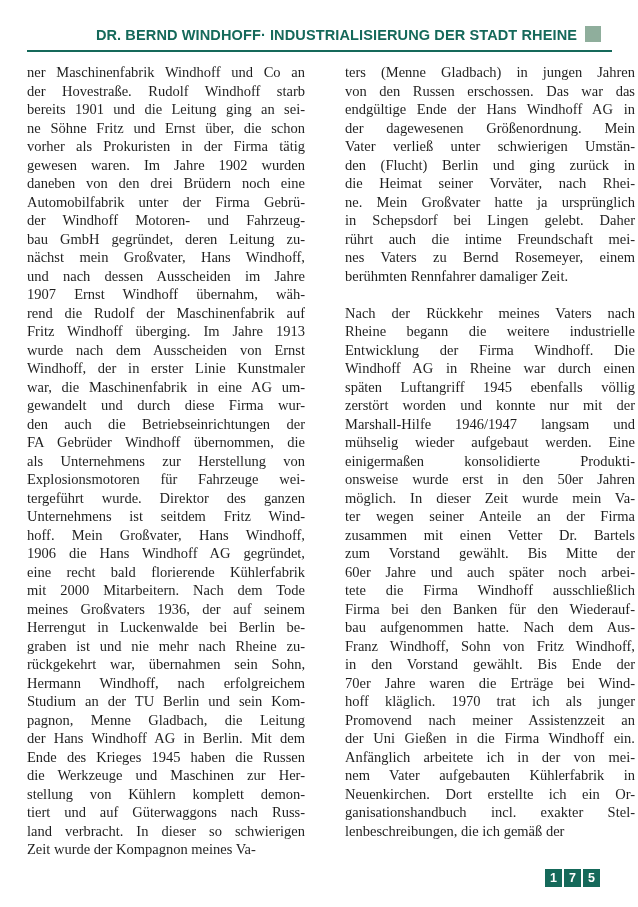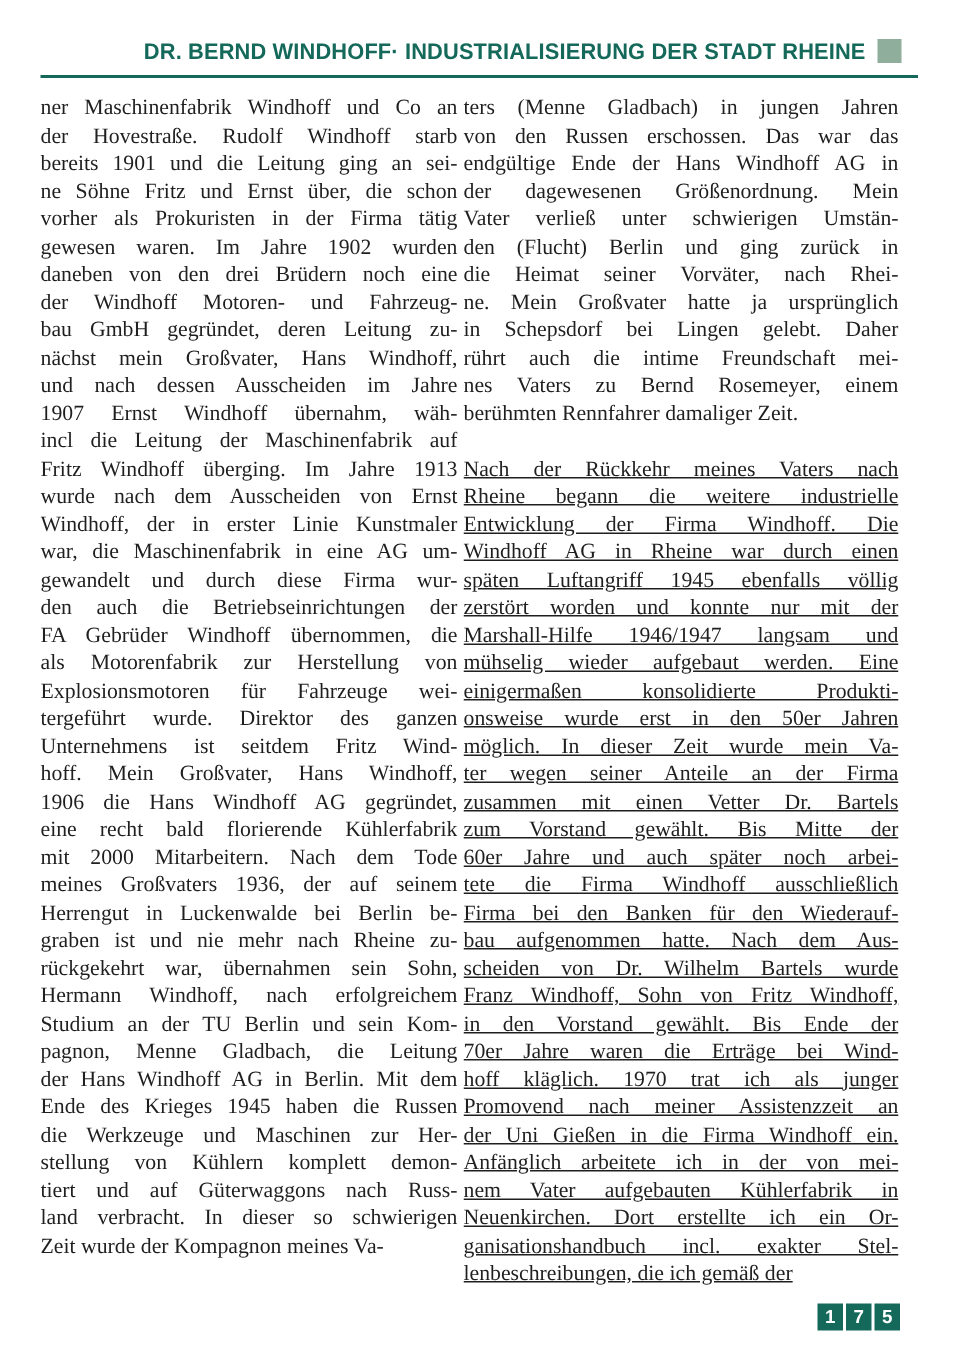--- a/index.html
+++ b/index.html
@@ -37,22 +37,22 @@
     flex:0 0 auto;
   }
   .header-rule{margin-top:6px;border-top:2px solid var(--teal);height:0;}
   
   .columns{
     position:absolute;left:27px;top:63px;
     display:flex;gap:4px;
   }
   .col{color:var(--ink);}
   .col-left{width:278px;}
-  .col-right{width:290px;}
-  .paragraph + .paragraph{margin-top:18.5px;text-decoration:underline;}
+  .col-right{width:290px;margin-left:36px;}
+  .paragraph + .paragraph{margin-top:18.5px;}
   .line{
     font-size:14.5px;
     line-height:18.5px;
     color:var(--ink);
     text-align:justify;
     text-align-last:justify;
     text-justify:inter-word;
     white-space:nowrap;
     overflow:hidden;
   }
@@ -88,34 +88,35 @@
   <div class="columns">
     <div class="col col-left" id="col-left">
         <div class="paragraph">
           <div class="line">ner Maschinenfabrik Windhoff und Co an</div>
           <div class="line">der Hovestraße. Rudolf Windhoff starb</div>
           <div class="line">bereits 1901 und die Leitung ging an sei-</div>
           <div class="line">ne Söhne Fritz und Ernst über, die schon</div>
           <div class="line">vorher als Prokuristen in der Firma tätig</div>
           <div class="line">gewesen waren. Im Jahre 1902 wurden</div>
           <div class="line">daneben von den drei Brüdern noch eine</div>
+          <div class="line">Automobilfabrik unter der Firma Gebrü-</div>
           <div class="line">der Windhoff Motoren- und Fahrzeug-</div>
           <div class="line">bau GmbH gegründet, deren Leitung zu-</div>
           <div class="line">nächst mein Großvater, Hans Windhoff,</div>
           <div class="line">und nach dessen Ausscheiden im Jahre</div>
           <div class="line">1907 Ernst Windhoff übernahm, wäh-</div>
-          <div class="line">incl die Leitung der Maschinenfabrik auf</div>
+          <div class="line">rend die Rudolf der Maschinenfabrik auf</div>
           <div class="line">Fritz Windhoff überging. Im Jahre 1913</div>
           <div class="line">wurde nach dem Ausscheiden von Ernst</div>
           <div class="line">Windhoff, der in erster Linie Kunstmaler</div>
           <div class="line">war, die Maschinenfabrik in eine AG um-</div>
           <div class="line">gewandelt und durch diese Firma wur-</div>
           <div class="line">den auch die Betriebseinrichtungen der</div>
           <div class="line">FA Gebrüder Windhoff übernommen, die</div>
-          <div class="line">als Motorenfabrik zur Herstellung von</div>
+          <div class="line">als Unternehmens zur Herstellung von</div>
           <div class="line">Explosionsmotoren für Fahrzeuge wei-</div>
           <div class="line">tergeführt wurde. Direktor des ganzen</div>
           <div class="line">Unternehmens ist seitdem Fritz Wind-</div>
           <div class="line">hoff. Mein Großvater, Hans Windhoff,</div>
           <div class="line">1906 die Hans Windhoff AG gegründet,</div>
           <div class="line">eine recht bald florierende Kühlerfabrik</div>
           <div class="line">mit 2000 Mitarbeitern. Nach dem Tode</div>
           <div class="line">meines Großvaters 1936, der auf seinem</div>
           <div class="line">Herrengut in Luckenwalde bei Berlin be-</div>
           <div class="line">graben ist und nie mehr nach Rheine zu-</div>
@@ -159,21 +160,20 @@
           <div class="line">einigermaßen konsolidierte Produkti-</div>
           <div class="line">onsweise wurde erst in den 50er Jahren</div>
           <div class="line">möglich. In dieser Zeit wurde mein Va-</div>
           <div class="line">ter wegen seiner Anteile an der Firma</div>
           <div class="line">zusammen mit einen Vetter Dr. Bartels</div>
           <div class="line">zum Vorstand gewählt. Bis Mitte der</div>
           <div class="line">60er Jahre und auch später noch arbei-</div>
           <div class="line">tete die Firma Windhoff ausschließlich</div>
           <div class="line">Firma bei den Banken für den Wiederauf-</div>
           <div class="line">bau aufgenommen hatte. Nach dem Aus-</div>
-          <div class="line">scheiden von Dr. Wilhelm Bartels wurde</div>
           <div class="line">Franz Windhoff, Sohn von Fritz Windhoff,</div>
           <div class="line">in den Vorstand gewählt. Bis Ende der</div>
           <div class="line">70er Jahre waren die Erträge bei Wind-</div>
           <div class="line">hoff kläglich. 1970 trat ich als junger</div>
           <div class="line">Promovend nach meiner Assistenzzeit an</div>
           <div class="line">der Uni Gießen in die Firma Windhoff ein.</div>
           <div class="line">Anfänglich arbeitete ich in der von mei-</div>
           <div class="line">nem Vater aufgebauten Kühlerfabrik in</div>
           <div class="line">Neuenkirchen. Dort erstellte ich ein Or-</div>
           <div class="line">ganisationshandbuch incl. exakter Stel-</div>

